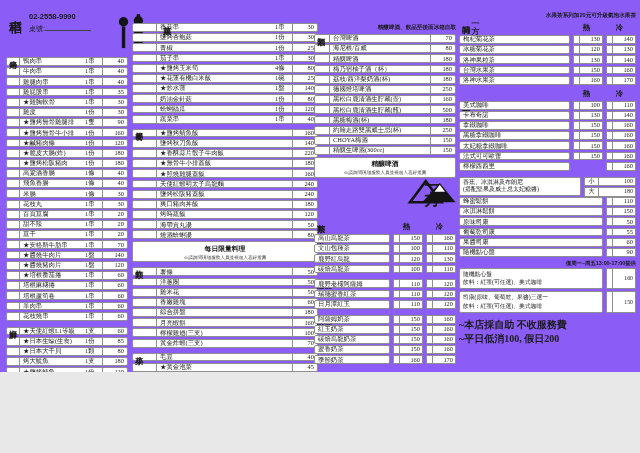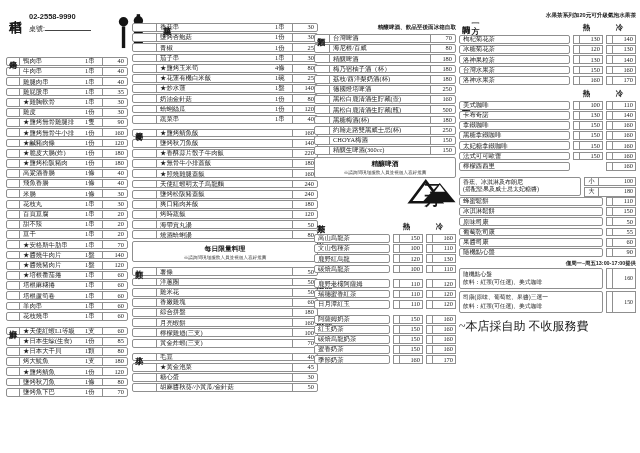--- a/index.html
+++ b/index.html
@@ -1,19 +1,19 @@
 <!DOCTYPE html>
 <html><head>
 <meta charset="utf-8">
 <style>
   * { box-sizing: border-box; margin: 0; padding: 0; }
   html,body { background:#e8e8e8; }
   .page {
-    position: relative; width: 640px; height: 453px;
-    background: #ffffff; overflow: hidden; color:#1b1b1b;
+    position: relative; width: 640px; height: 372px;
+    background: #8b5cf6; overflow: hidden; color:#1b1b1b;
     font-family: "Liberation Serif", "DejaVu Serif", serif;
   }
   .col { position: absolute; }
   #col1 { left: 6px;   top: 8px;  width: 122px; }
   #col2 { left: 132px; top: 18px; width: 186px; }
   #col3 { left: 314px; top: 24px; width: 142px; }
   #col4 { left: 459px; top: 12px; width: 177px; }
 
   
   .vlabel {
@@ -83,21 +83,21 @@
                    display:flex; align-items:center; justify-content:flex-end; padding-right:2px;}
 
   
   .setrow { display:flex; align-items:stretch; margin-bottom: 2px; font-size: 5.8px; line-height: 1.5; }
   .setbody { flex:1; border:1px solid #8f8f8f; border-radius:2px; background:#fff; padding: 1px 3px; white-space:nowrap; overflow:hidden;}
   .setrow .pair { align-items: stretch; }
   .timenote { font-family:"Liberation Sans","DejaVu Sans",sans-serif; font-weight:bold; font-size:5.4px; padding-bottom: 1px; }
 
   
   .notes { margin-top: 5px; }
-  .notes div { font-weight: normal; font-size: 12px; line-height: 1.42; white-space: nowrap; }
+  .notes div { font-weight: bold; font-size: 10px; line-height: 1.42; white-space: nowrap; }
 
   svg { display:block; }
 </style>
 </head>
 <body>
 
 <div class="page">
 
   <div class="skewer">
     <svg width="32" height="38" viewBox="0 0 34 40" fill="#141414">
@@ -1138,19 +1138,20 @@
               <span class="pr2">150</span>
             </span>
           </div>
         </div>
     </div>
 
     <div class="notes">
 
         <div>~本店採自助 不收服務費</div>
 
+        <div>~平日低消100, 假日200</div>
 
 
 
       </div>
   </div>
 
 </div>
 
 </body></html>

